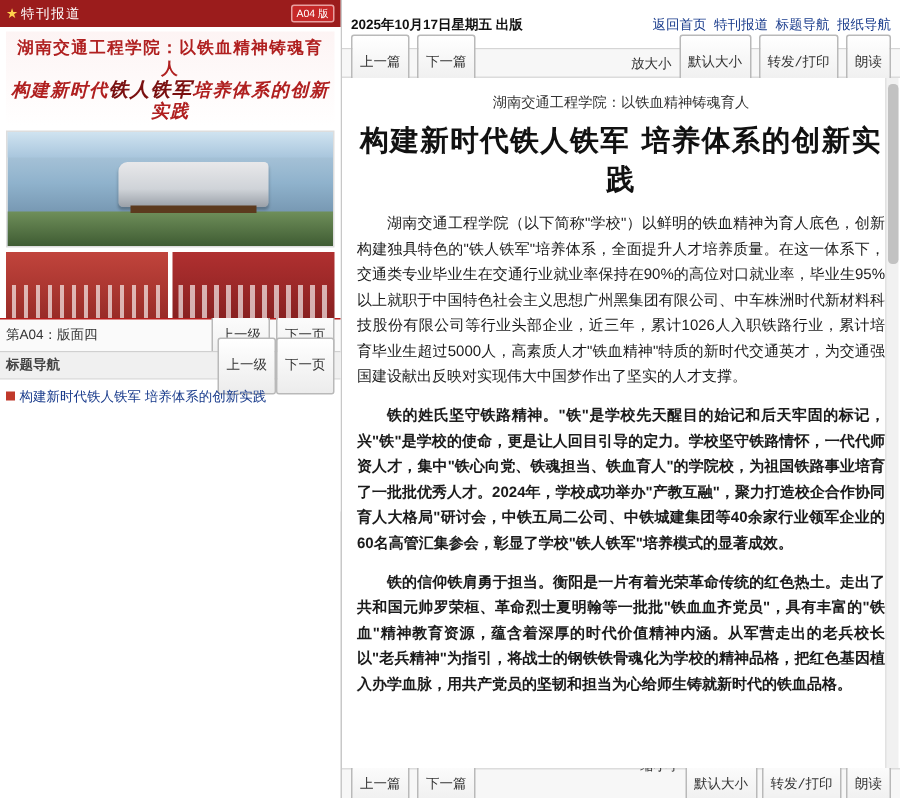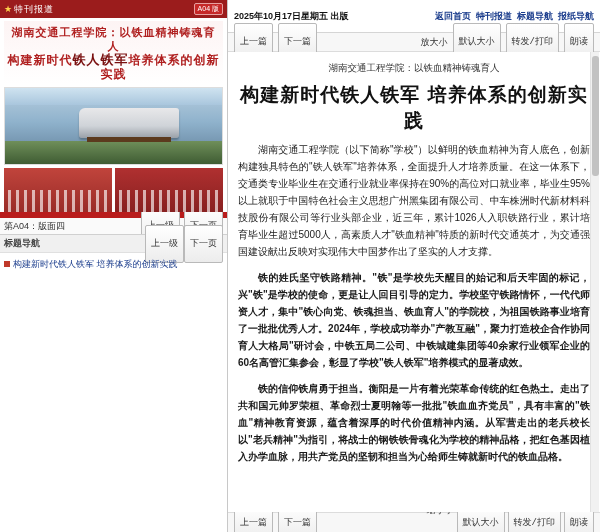--- a/index.html
+++ b/index.html
@@ -67,20 +67,21 @@
     font-weight: bold;
     font-size: 11px;
     line-height: 14px;
     letter-spacing: 1px;
     padding: 4px 2px 3px 2px;
     background: linear-gradient(180deg,#fdf4f4,#ffffff);
   }
   .thumb-masthead .m2 {
     display: block;
     font-size: 12px;
+    font-style: italic;
   }
   .thumb-masthead .m2 .hl {
     color: #7a1010;
     font-size: 13px;
   }
   .thumb-photo {
     height: 78px;
     margin: 3px 0 0 0;
     background: linear-gradient(180deg,#b9cfe0 0%,#8fb2cc 45%,#5c7a95 100%);
     position: relative;
@@ -138,21 +139,21 @@
     left: 4%;
     bottom: 10%;
     right: 4%;
     height: 50%;
     background:
       repeating-linear-gradient(90deg, rgba(255,255,255,.85) 0 3px, transparent 3px 8px);
     opacity: .75;
   }
   .left-pager {
     height: 22px;
-    border-top: 6px solid #b91c1c;
+    border-top: 1px solid #b91c1c;
     display: flex;
     align-items: center;
     padding: 0 4px;
     gap: 4px;
     font-size: 9px;
     color: #333;
     background: #fafafa;
   }
   .left-pager .lp-label { white-space: nowrap; }
   .left-pager .lp-spacer { flex: 1; }
@@ -226,21 +227,20 @@
     font-weight: bold;
     font-size: 9px;
     color: #111;
   }
   .top-bar .tb-spacer { flex: 1; }
   .top-links {
     display: flex;
     gap: 5px;
     color: #1a3c8c;
     font-size: 9px;
-    font-weight: bold;
   }
   .top-links span { cursor: pointer; }
   .sub-bar {
     height: 19px;
     background: #f7f7f7;
     border-bottom: 1px solid #dcdcdc;
     display: flex;
     align-items: center;
     padding: 0 6px;
     gap: 5px;

